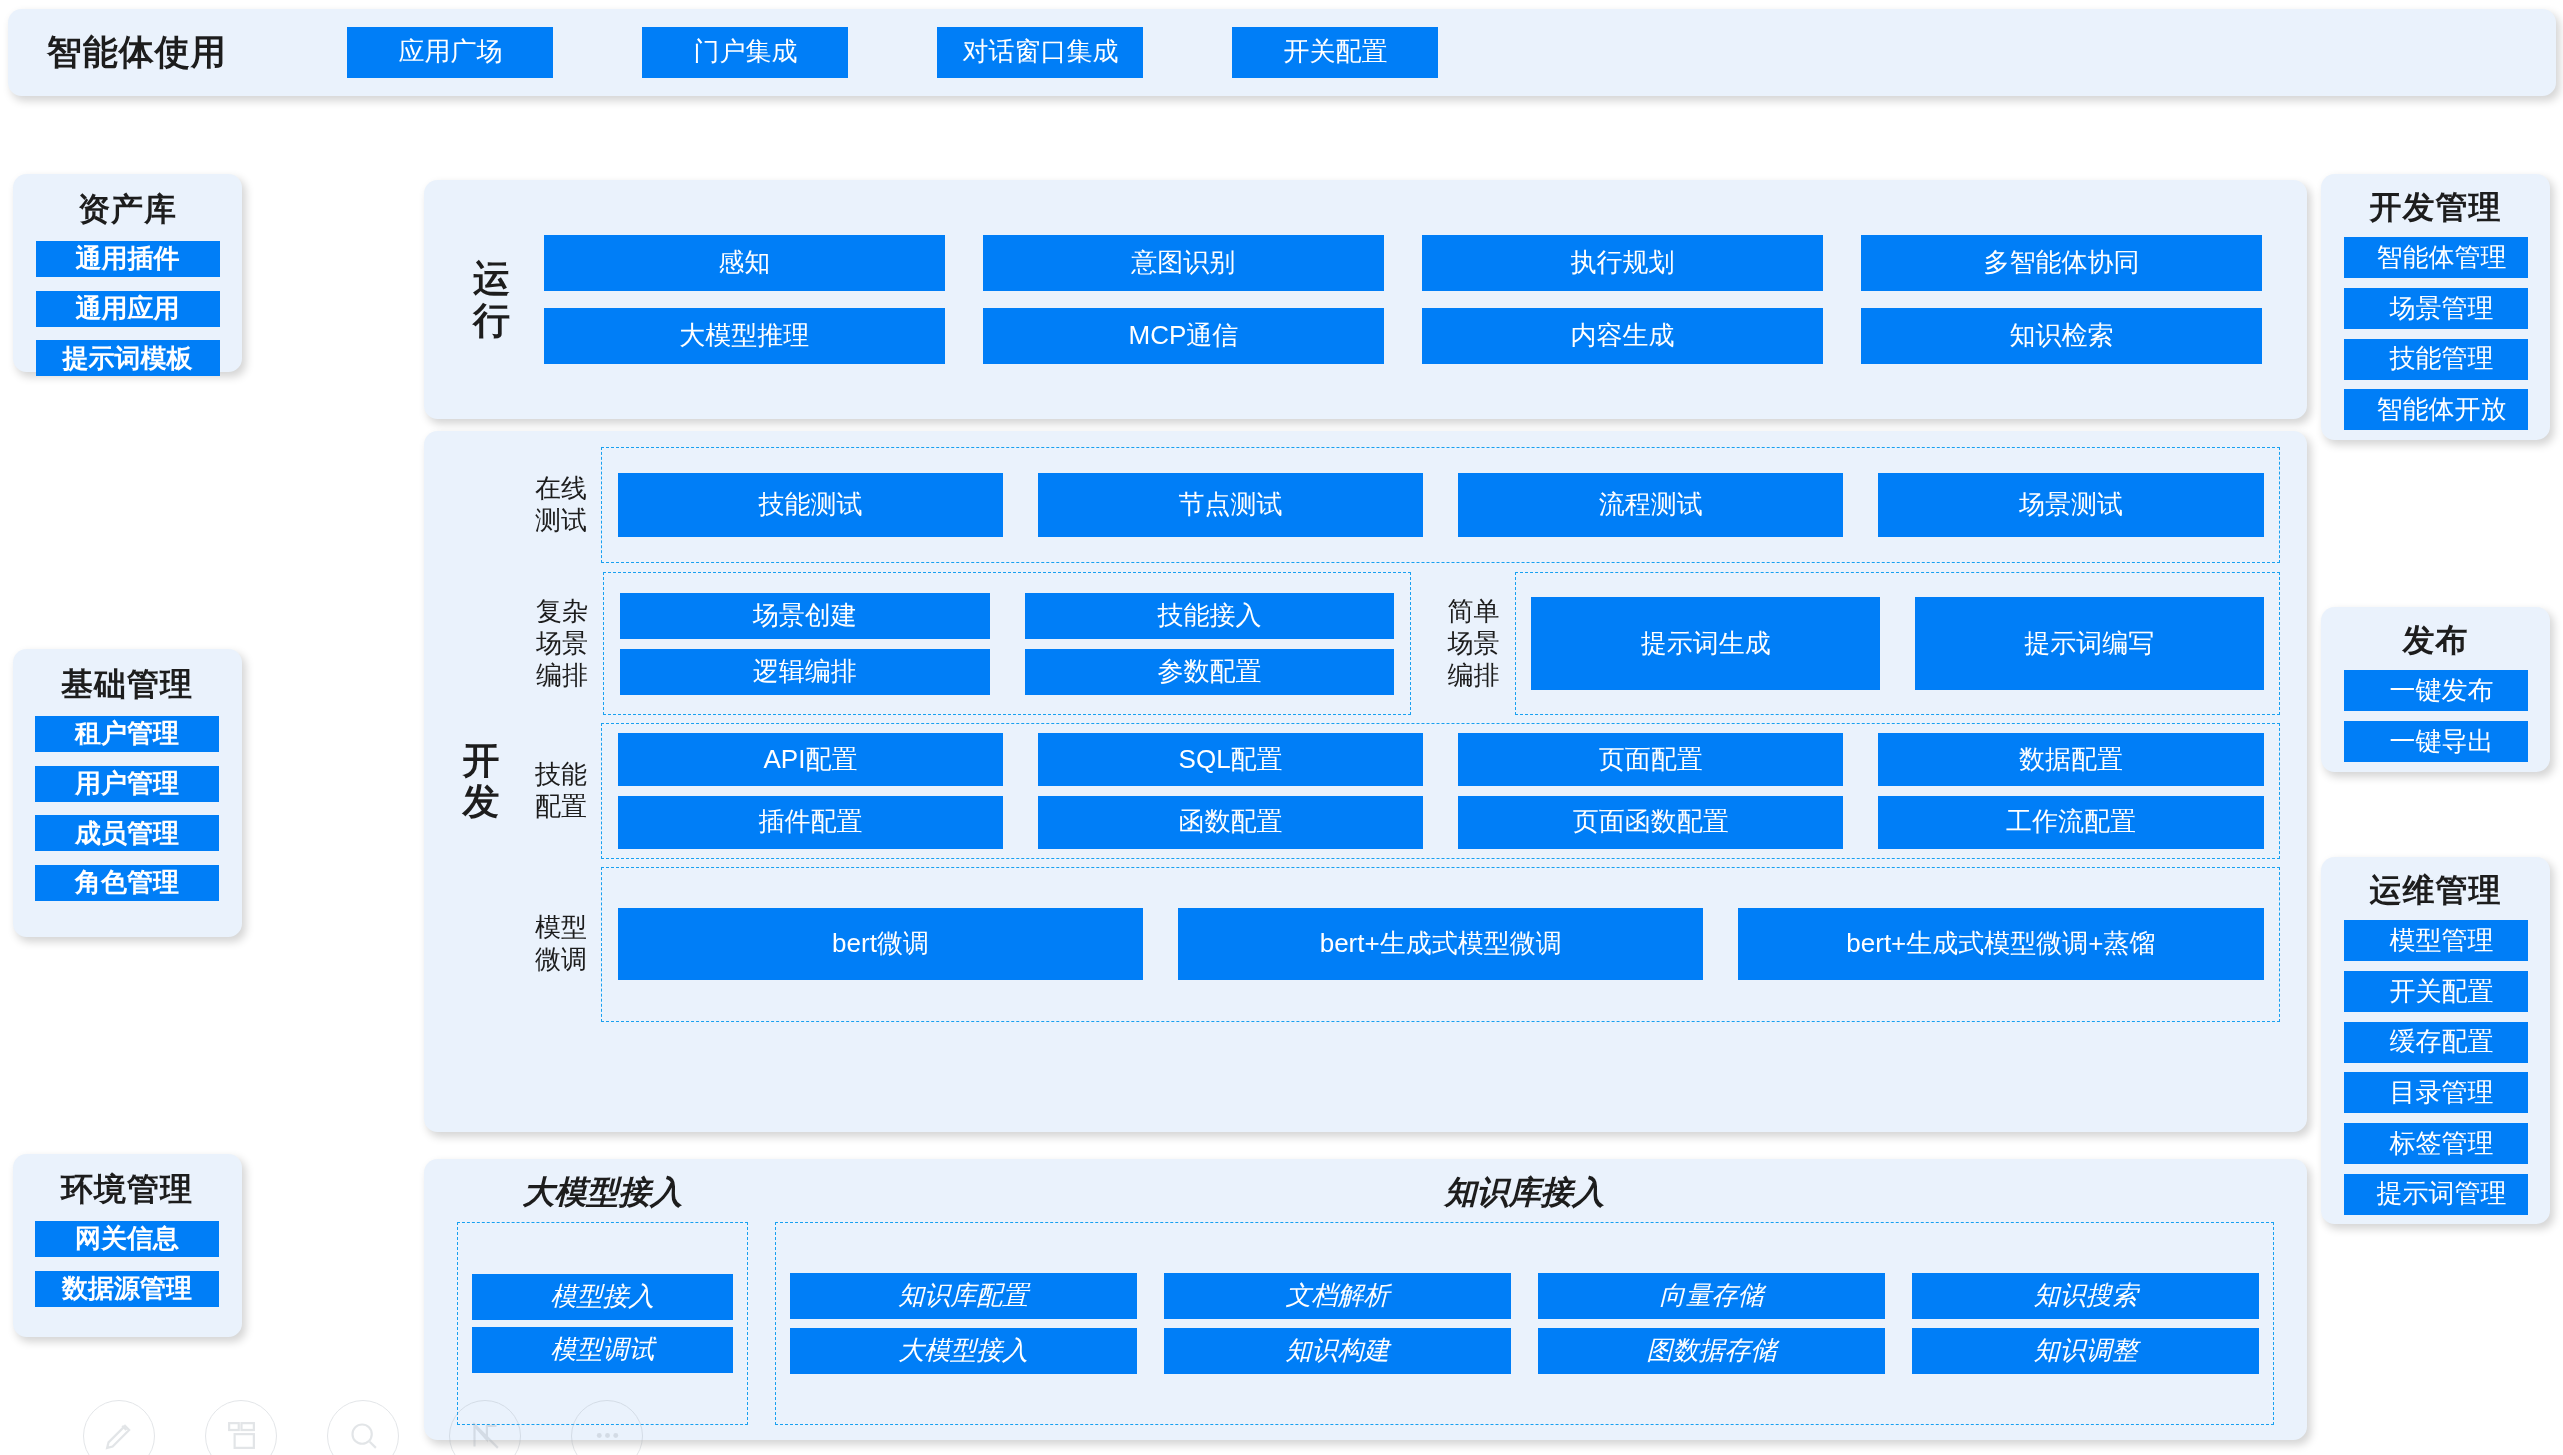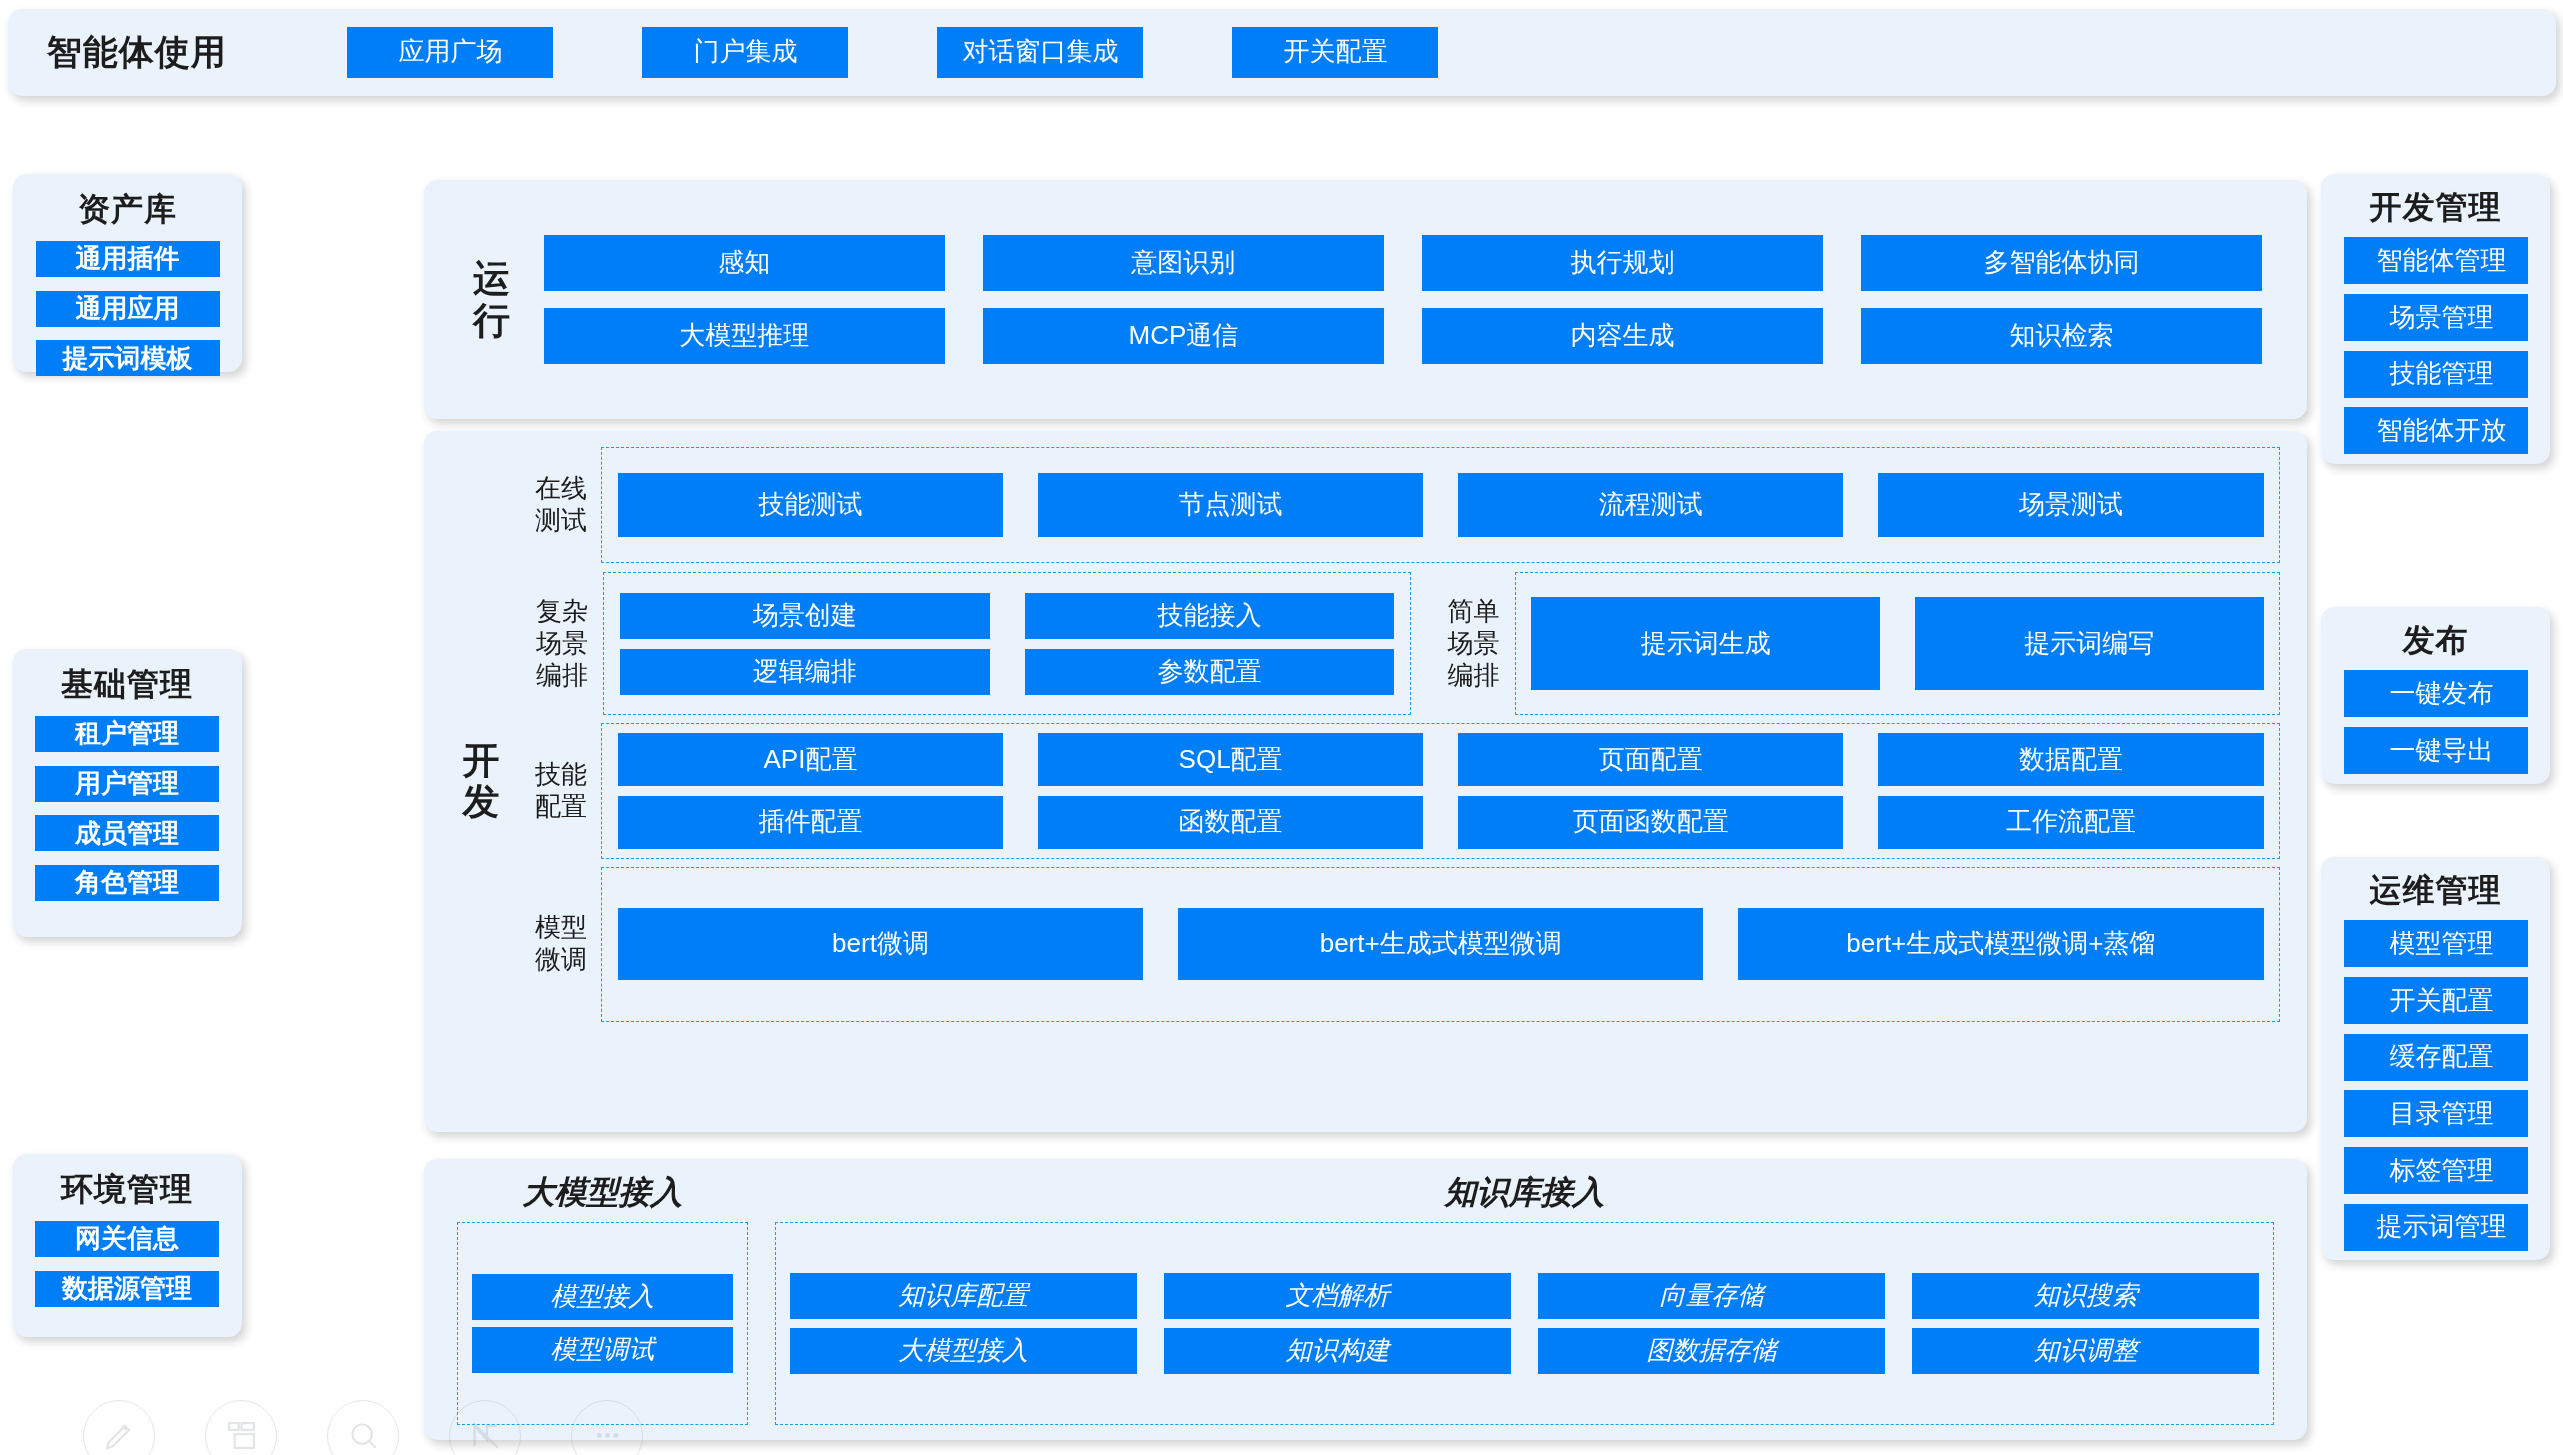--- a/index.html
+++ b/index.html
@@ -53,21 +53,21 @@
   .side .chip{ width:184px; height:36px; margin:0 auto 13.6px auto;font-weight:bold;}
 
   #assets{ left:13px; top:174px; height:199px;}
   #assets{ height:198px;}
   #basic { left:12.6px; top:649px; height:288px;}
   #env   { left:12.6px; top:1154px; height:183px;}
 
   
   .rside{ width:229px; }
   .rside .panel-title{ font-size:32px; margin:11.6px 0 7.7px 0;}
-  .rside .chip{ width:184px; height:47px; margin:0 auto 9.7px auto;padding-left:16px;}
+  .rside .chip{ width:184px; height:41px; margin:0 auto 9.7px auto;padding-left:16px;}
 
   #devmgmt{ left:2321px; top:174px;}
   #publish{ left:2321px; top:607px;}
   #opsmgmt{ left:2321px; top:857px;}
 
   
   #runtime{ left:424px; top:180px; width:1883px; height:239px;
             display:flex; align-items:center;}
   #runtime .vlabel{
     width:93px; font-size:37px; font-weight:bold; color:#1d1d1d;

